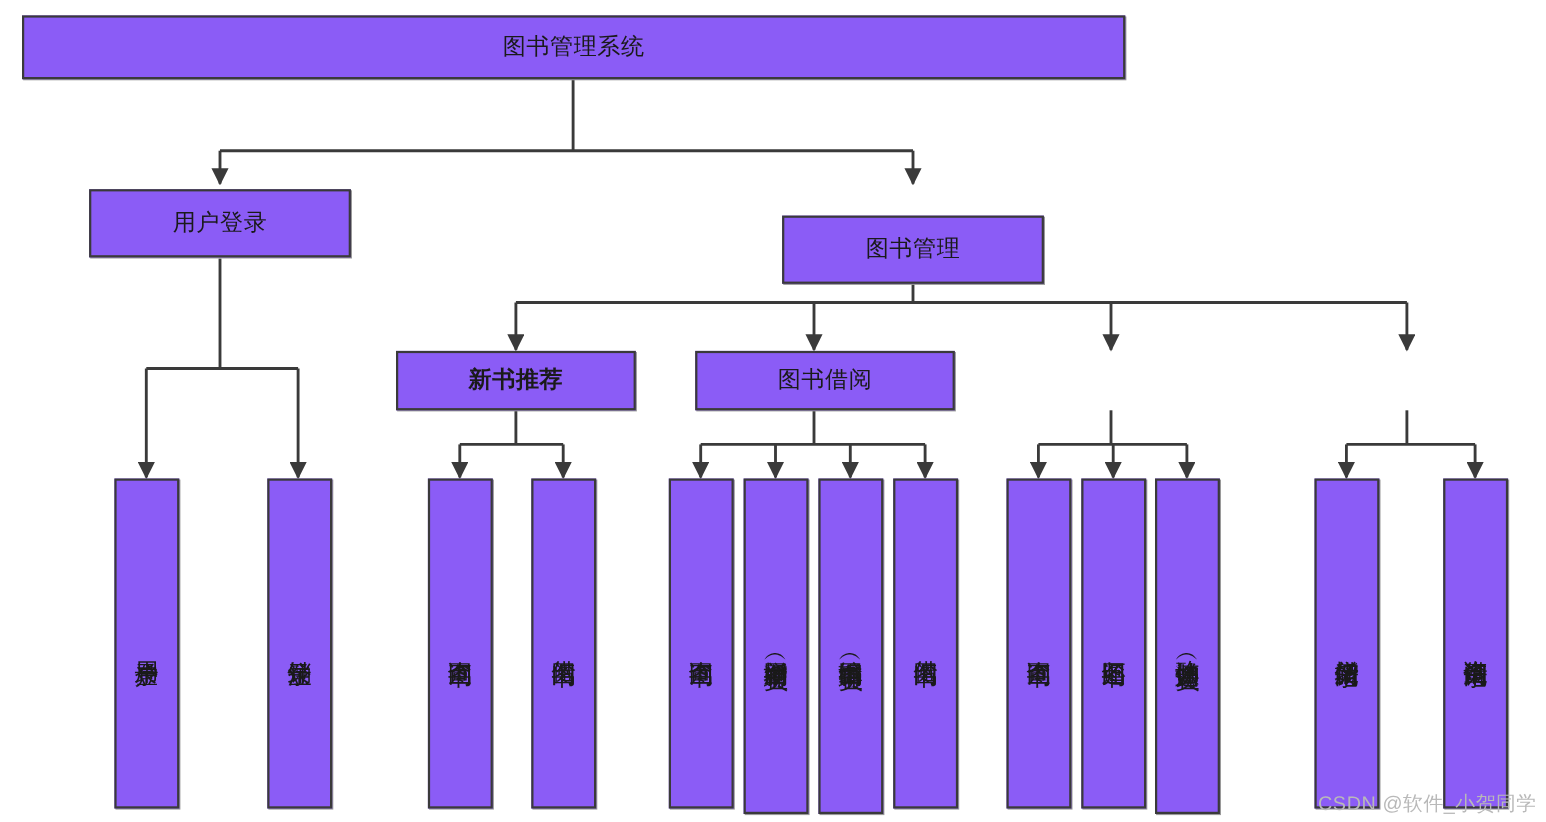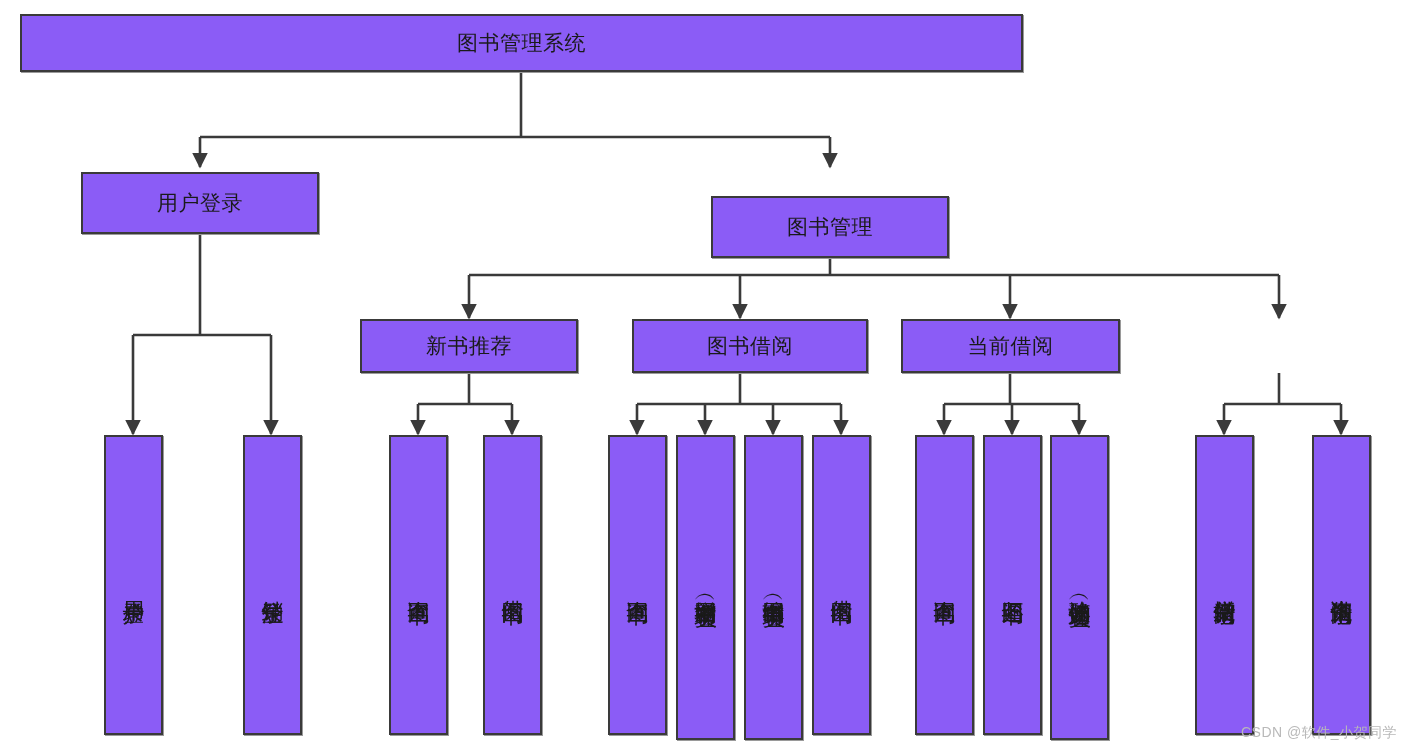--- a/index.html
+++ b/index.html
@@ -64,21 +64,21 @@
     top: 0;
     left: 0;
     width: 1405px;
     height: 747px;
     pointer-events: none;
   }
   #watermark {
     position: absolute;
     right: 8px;
     bottom: 5px;
-    font-size: 14px;
+    font-size: 18px;
     color: #b9b9b9;
     letter-spacing: 0.5px;
     white-space: nowrap;
     user-select: none;
     text-align: center;
   }
 </style>
 </head>
 <body>
 
@@ -140,29 +140,26 @@
     <span class="node-label">图书管理系统</span>
   </div>
 
   <div class="node horiz" style="left:81px; top:172px; width:238px; height:62px;">
     <span class="node-label">用户登录</span>
   </div>
   <div class="node horiz" style="left:711px; top:172px; width:238px; height:62px;margin-top:24px;">
     <span class="node-label">图书管理</span>
   </div>
 
-  <div class="node horiz" style="left:360px; top:319px; width:218px; height:54px;">
+  <div class="node horiz" style="left:360px; top:319px; width:218px; height:54px;font-weight:bold;">
     <span class="node-label">新书推荐</span>
   </div>
   <div class="node horiz" style="left:632px; top:319px; width:236px; height:54px;">
     <span class="node-label">图书借阅</span>
   </div>
-  <div class="node horiz" style="left:901px; top:319px; width:219px; height:54px;">
-    <span class="node-label">当前借阅</span>
-  </div>
 
   <div class="node vert" style="left:104px; top:435px; width:59px; height:300px;">
     <span class="vtext">用户登录</span>
   </div>
   <div class="node vert" style="left:243px; top:435px; width:59px; height:300px;">
     <span class="vtext">注销登录</span>
   </div>
 
   <div class="node vert" style="left:389px; top:435px; width:59px; height:300px;">
     <span class="vtext">查询图书</span>

